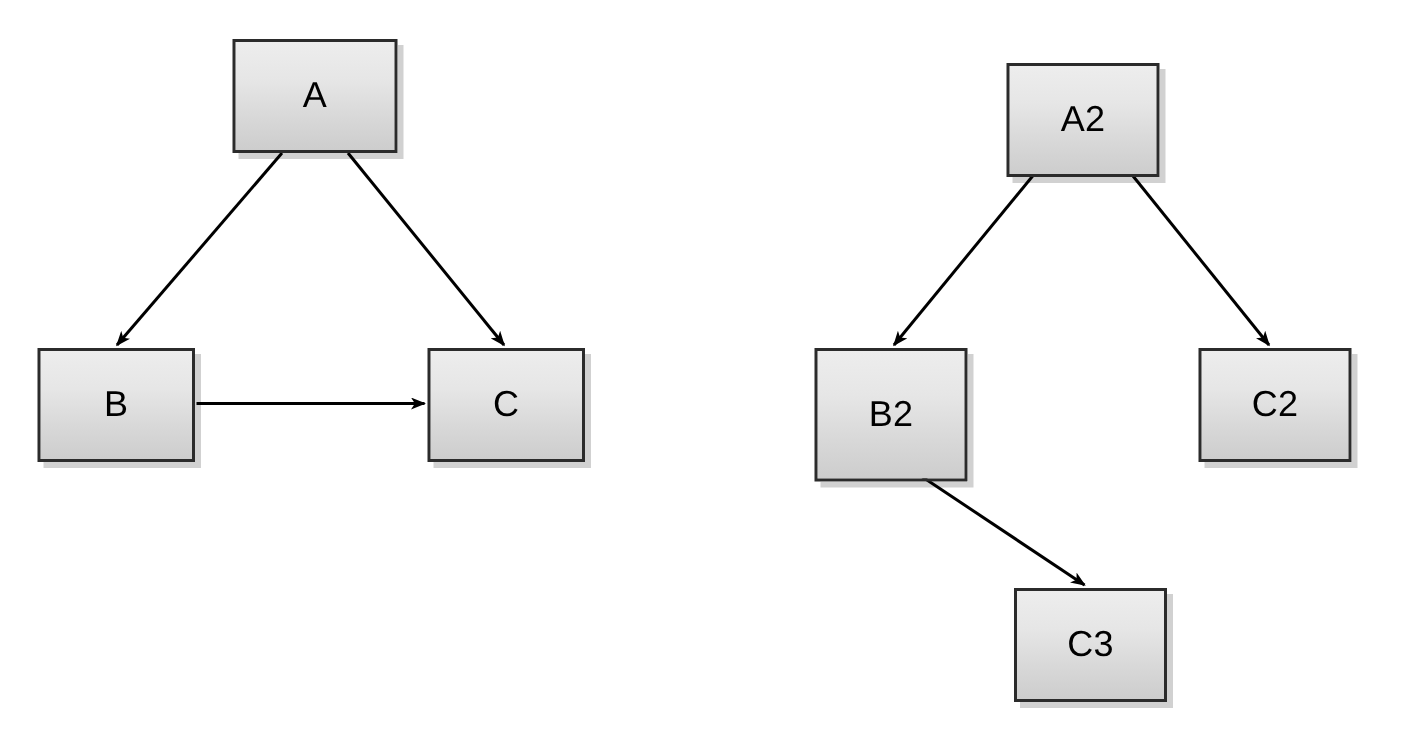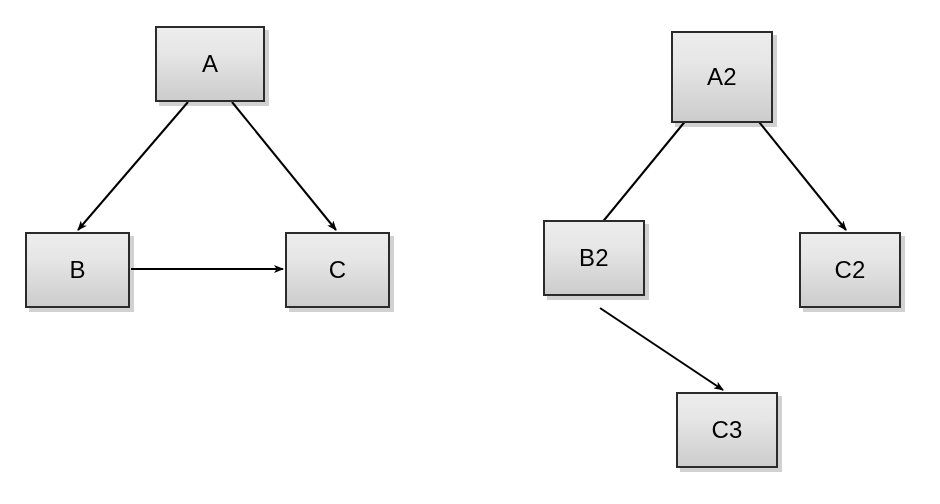--- a/index.html
+++ b/index.html
@@ -71,24 +71,24 @@
   <div id="nodes-group">
       <div class="node" style="left: 155px; top: 26px; width: 110px; height: 76px;">
         <span class="node-label">A</span>
       </div>
       <div class="node" style="left: 25px; top: 232px; width: 105px; height: 76px;">
         <span class="node-label">B</span>
       </div>
       <div class="node" style="left: 285px; top: 232px; width: 105px; height: 76px;">
         <span class="node-label">C</span>
       </div>
-      <div class="node" style="left: 671px; top: 31px; width: 102px; height: 92px;">
+      <div class="node" style="left: 671px; top: 42px; width: 102px; height: 76px;">
         <span class="node-label">A2</span>
       </div>
-      <div class="node" style="left: 543px; top: 220px; width: 102px; height: 76px;">
+      <div class="node" style="left: 543px; top: 232px; width: 102px; height: 89px;">
         <span class="node-label">B2</span>
       </div>
       <div class="node" style="left: 799px; top: 232px; width: 102px; height: 76px; text-align: center;">
         <span class="node-label">C2</span>
       </div>
       <div class="node" style="left: 676px; top: 392px; width: 102px; height: 76px;">
         <span class="node-label">C3</span>
       </div>
     </div>
 

